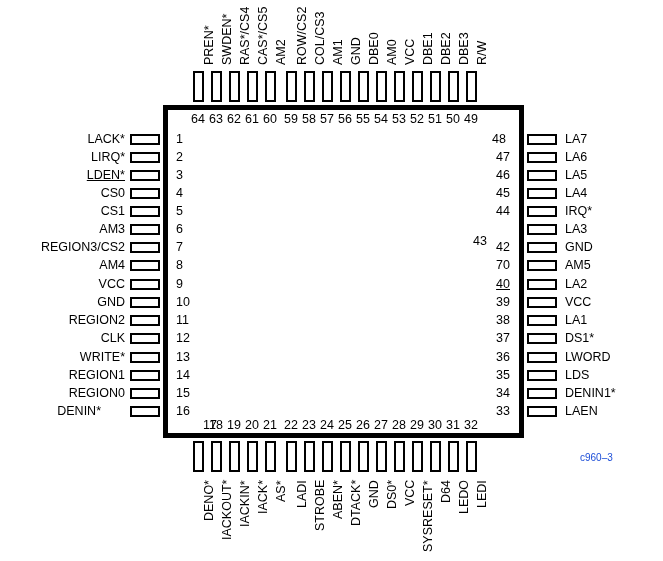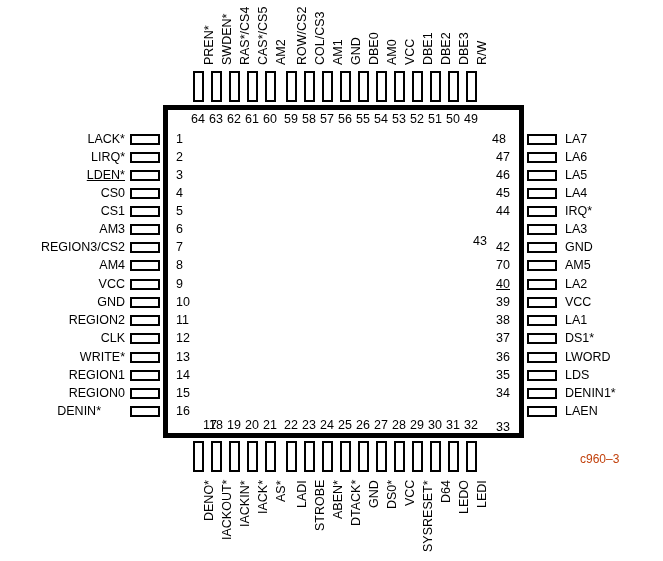--- a/index.html
+++ b/index.html
@@ -44,21 +44,21 @@
 
   
   .plabel-v{
     position:absolute;font-size:12.5px;line-height:13px;
     color:#000;white-space:nowrap;
     transform-origin:0 0;
     transform:rotate(-90deg);
   }
 
   .caption{
-    position:absolute;font-size:12px;color:#c2410c;white-space:nowrap;
+    position:absolute;font-size:10px;color:#1d4ed8;white-space:nowrap;
   }
 </style>
 </head>
 <body>
 
 <div id="diagram">
 
   <div class="chip-body"></div>
 
   <div id="gen">
@@ -149,21 +149,21 @@
       <div class="pin pin-h" style="left:527px;top:351.5px;"></div>
       <div class="pinnum pinnum-r" style="left:488px;top:351px;">36</div>
       <div class="plabel plabel-r" style="left:565px;top:351px;">LWORD</div>
       <div class="pin pin-h" style="left:527px;top:369.5px;"></div>
       <div class="pinnum pinnum-r" style="left:488px;top:369px;">35</div>
       <div class="plabel plabel-r" style="left:565px;top:369px;">LDS</div>
       <div class="pin pin-h" style="left:527px;top:387.5px;"></div>
       <div class="pinnum pinnum-r" style="left:488px;top:387px;">34</div>
       <div class="plabel plabel-r" style="left:565px;top:387px;">DENIN1*</div>
       <div class="pin pin-h" style="left:527px;top:405.5px;"></div>
-      <div class="pinnum pinnum-r" style="left:488px;top:405px;margin-top:16px;">33</div>
+      <div class="pinnum pinnum-r" style="left:488px;top:405px;">33</div>
       <div class="plabel plabel-r" style="left:565px;top:405px;">LAEN</div>
       <div class="pin pin-v" style="left:192.5px;top:71px;"></div>
       <div class="pinnum pinnum-t" style="left:186px;top:113px;">64</div>
       <div class="plabel-v" style="left:203px;top:65px;">PREN*</div>
       <div class="pin pin-v" style="left:210.5px;top:71px;"></div>
       <div class="pinnum pinnum-t" style="left:204px;top:113px;">63</div>
       <div class="plabel-v" style="left:221px;top:65px;">SWDEN*</div>
       <div class="pin pin-v" style="left:228.5px;top:71px;"></div>
       <div class="pinnum pinnum-t" style="left:222px;top:113px;">62</div>
       <div class="plabel-v" style="left:239px;top:65px;">RAS*/CS4</div>

